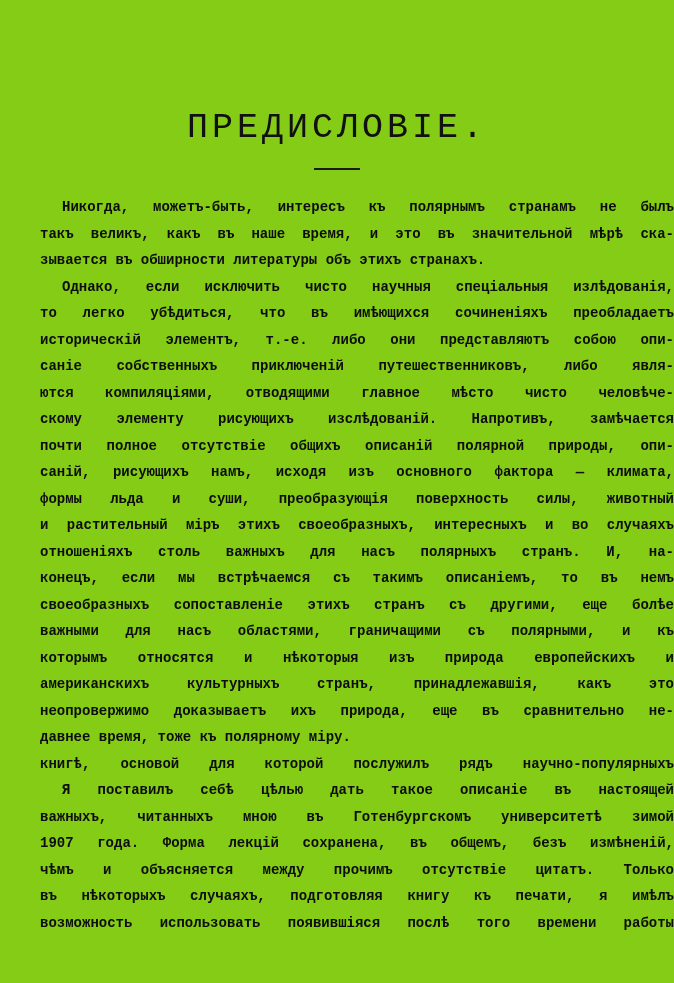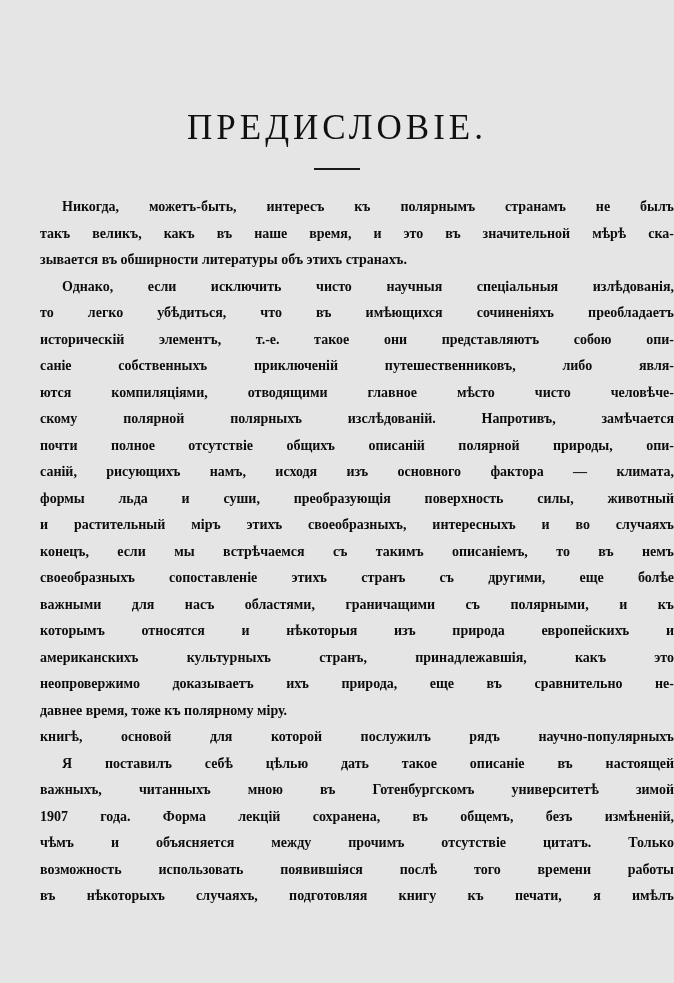--- a/index.html
+++ b/index.html
@@ -4,23 +4,23 @@
 <style>
   html, body {
     margin: 0;
     padding: 0;
     background: #ffffff;
   }
   .page {
     position: relative;
     width: 674px;
     height: 983px;
-    background: #e5e5e5;
+    background: #84cc16;
     color: #0d0d0d;
-    font-family: Liberation Serif, serif;
+    font-family: Liberation Mono, monospace;
     overflow: hidden;
     box-sizing: border-box;
   }
   .title {
     margin: 0;
     padding-top: 108px;
     text-align: center;
     font-size: 35px;
     font-weight: normal;
     letter-spacing: 4px;
@@ -66,39 +66,40 @@
   <div class="divider"></div>
   <div class="body-text" id="body-text">
       <div class="paragraph">
         <div class="line first-line">Никогда, можетъ-быть, интересъ къ полярнымъ странамъ не былъ</div>
         <div class="line">такъ великъ, какъ въ наше время, и это въ значительной мѣрѣ ска-</div>
         <div class="line flush">зывается въ обширности литературы объ этихъ странахъ.</div>
       </div>
       <div class="paragraph">
         <div class="line first-line">Однако, если исключить чисто научныя спеціальныя излѣдованія,</div>
         <div class="line">то легко убѣдиться, что въ имѣющихся сочиненіяхъ преобладаетъ</div>
-        <div class="line">историческій элементъ, т.-е. такое они представляютъ собою опи-</div>
+        <div class="line">историческій элементъ, т.-е. либо они представляютъ собою опи-</div>
         <div class="line">саніе собственныхъ приключеній путешественниковъ, либо явля-</div>
         <div class="line">ются компиляціями, отводящими главное мѣсто чисто человѣче-</div>
-        <div class="line">скому полярной полярныхъ изслѣдованій. Напротивъ, замѣчается</div>
+        <div class="line">скому элементу рисующихъ изслѣдованій. Напротивъ, замѣчается</div>
         <div class="line">почти полное отсутствіе общихъ описаній полярной природы, опи-</div>
         <div class="line">саній, рисующихъ намъ, исходя изъ основного фактора — климата,</div>
         <div class="line">формы льда и суши, преобразующія поверхность силы, животный</div>
         <div class="line">и растительный міръ этихъ своеобразныхъ, интересныхъ и во случаяхъ</div>
+        <div class="line">отношеніяхъ столь важныхъ для насъ полярныхъ странъ. И, на-</div>
         <div class="line">конецъ, если мы встрѣчаемся съ такимъ описаніемъ, то въ немъ</div>
         <div class="line">своеобразныхъ сопоставленіе этихъ странъ съ другими, еще болѣе</div>
         <div class="line">важными для насъ областями, граничащими съ полярными, и къ</div>
         <div class="line">которымъ относятся и нѣкоторыя изъ природа европейскихъ и</div>
         <div class="line">американскихъ культурныхъ странъ, принадлежавшія, какъ это</div>
         <div class="line">неопровержимо доказываетъ ихъ природа, еще въ сравнительно не-</div>
         <div class="line flush">давнее время, тоже къ полярному міру.</div>
       </div>
       <div class="paragraph">
         <div class="line">книгѣ, основой для которой послужилъ рядъ научно-популярныхъ</div>
         <div class="line first-line">Я поставилъ себѣ цѣлью дать такое описаніе въ настоящей</div>
         <div class="line">важныхъ, читанныхъ мною въ Готенбургскомъ университетѣ зимой</div>
         <div class="line">1907 года. Форма лекцій сохранена, въ общемъ, безъ измѣненій,</div>
         <div class="line">чѣмъ и объясняется между прочимъ отсутствіе цитатъ. Только</div>
+        <div class="line">въ нѣкоторыхъ случаяхъ, подготовляя книгу къ печати, я имѣлъ</div>
         <div class="line">возможность использовать появившіяся послѣ того времени работы</div>
-        <div class="line">въ нѣкоторыхъ случаяхъ, подготовляя книгу къ печати, я имѣлъ</div>
       </div>
     </div>
 </div>
 
 </body></html>

